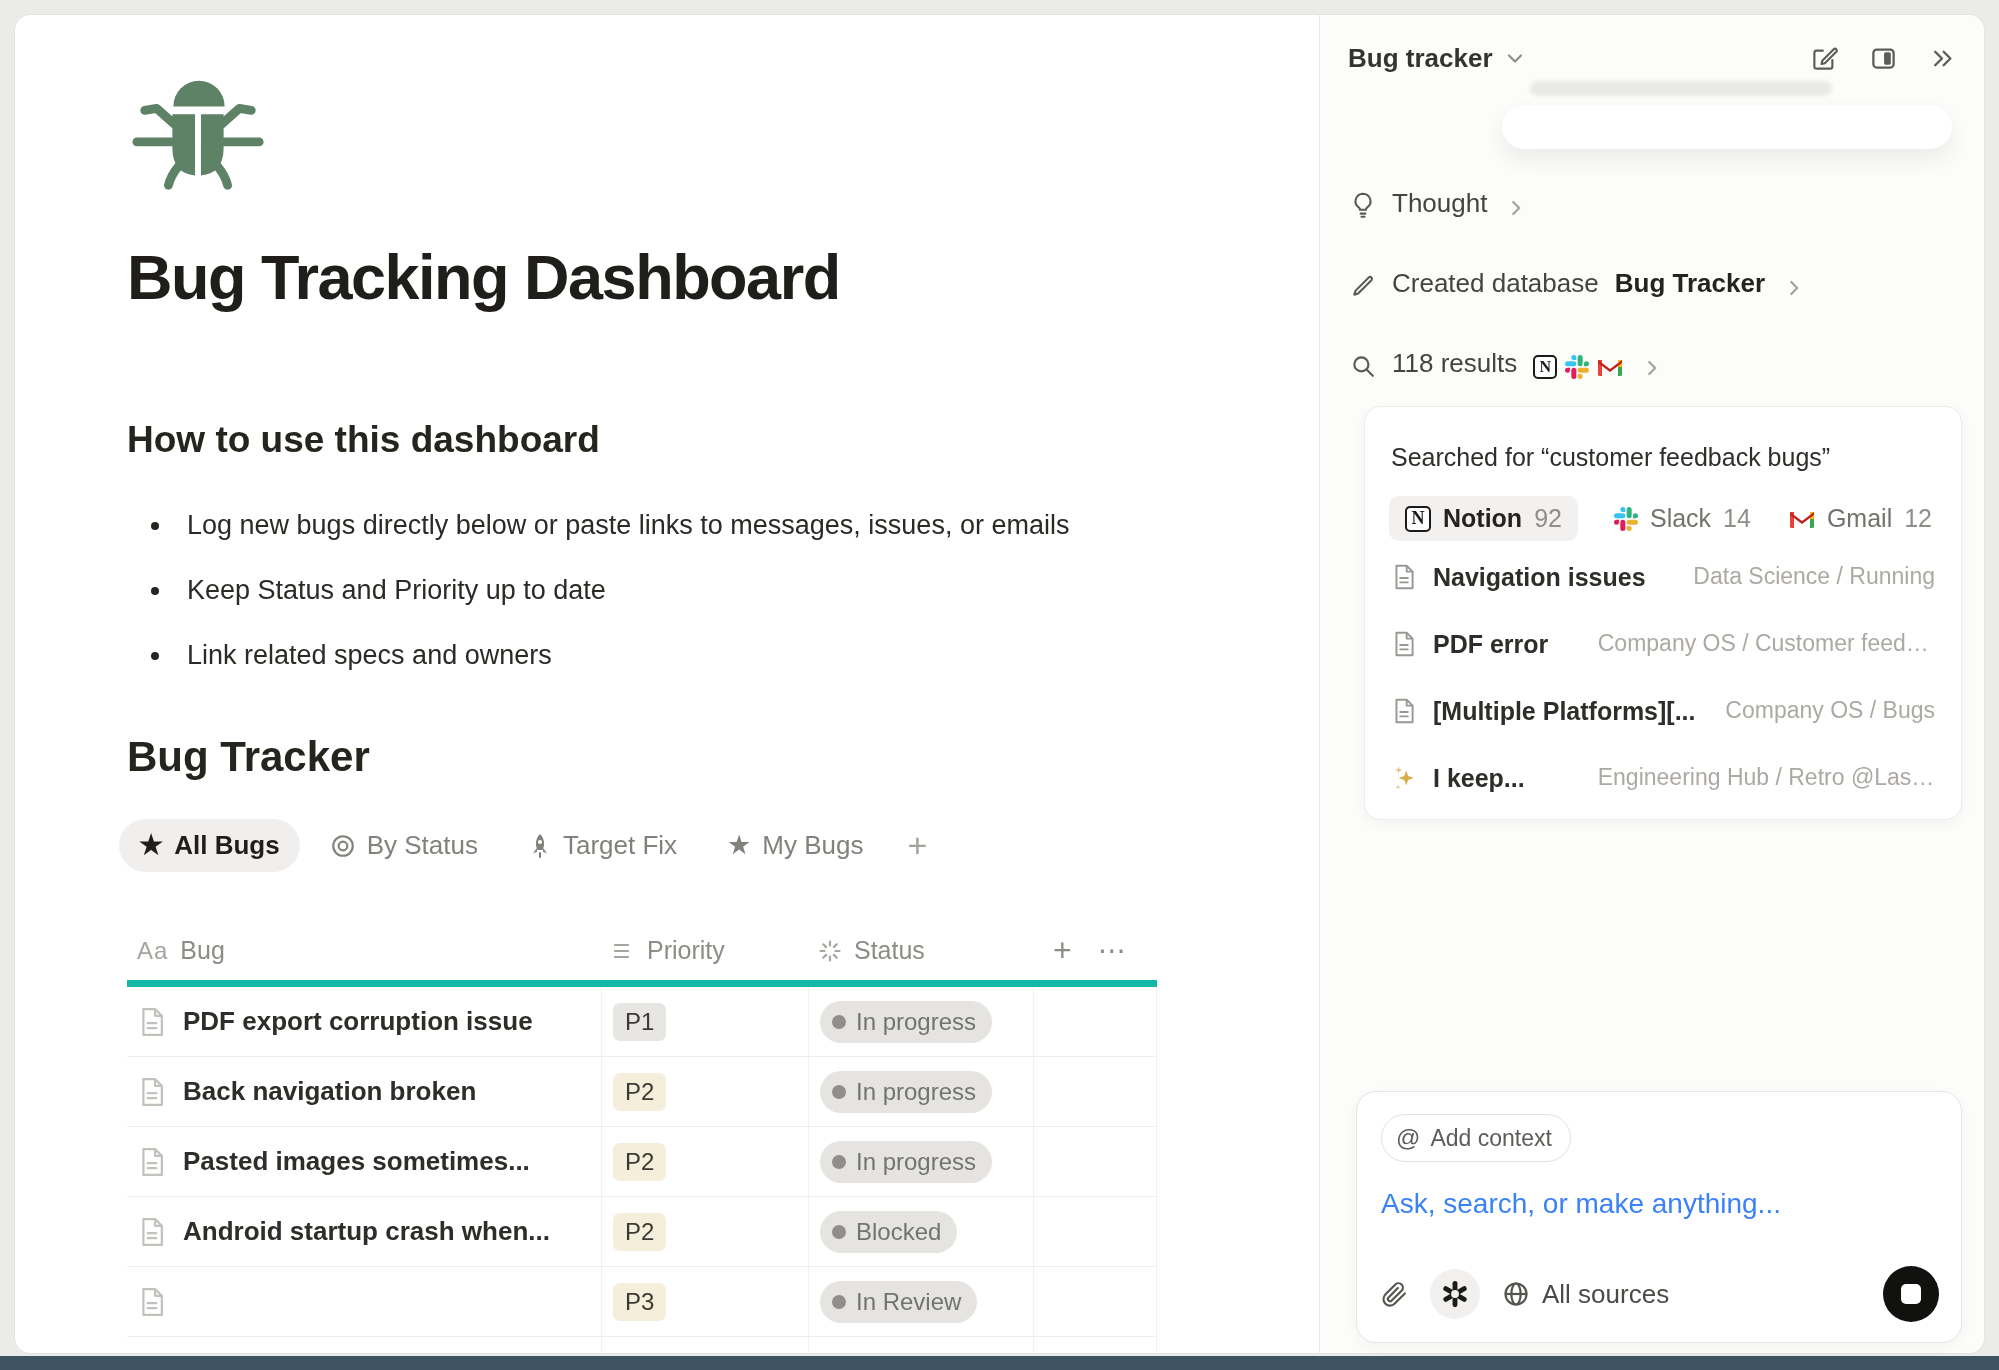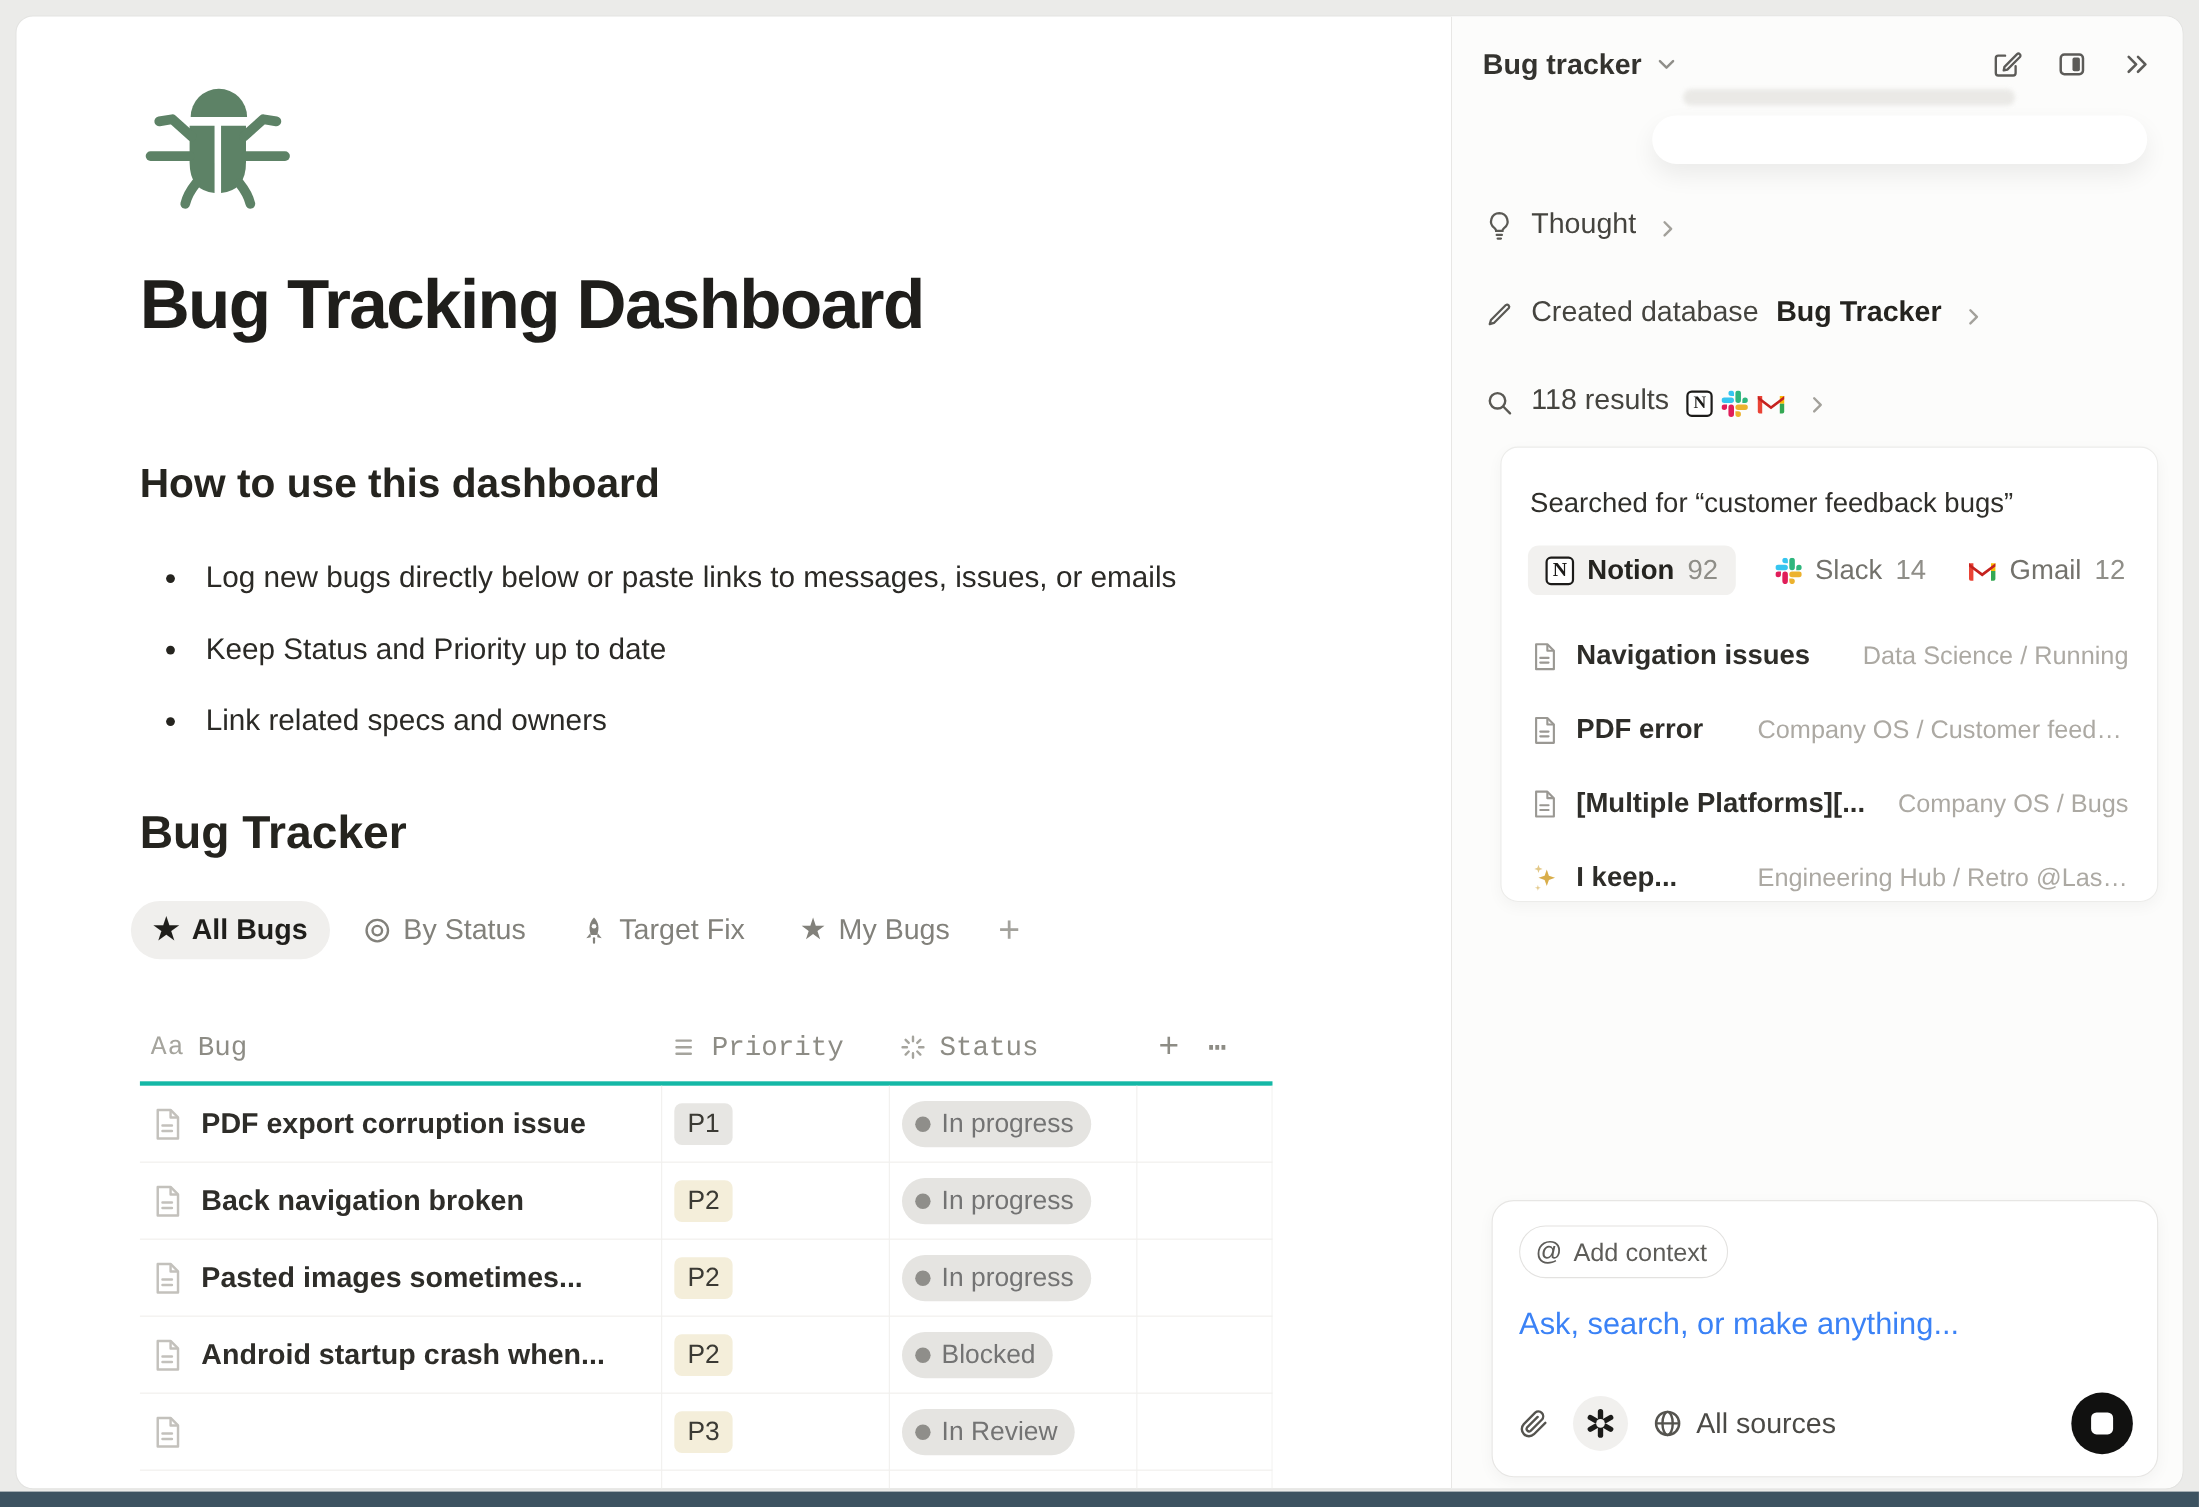--- a/index.html
+++ b/index.html
@@ -31,21 +31,21 @@
   .view { display:flex; align-items:center; gap:11px; font-size:26px; color:#82817b;
     padding:11px 20px; border-radius:28px; white-space:nowrap; cursor:pointer; }
   .view.active { background:#f0efed; color:#1f1e1b; font-weight:700; }
   .view .vstar { font-size:27px; line-height:1; }
   .view.active .vstar { color:#1f1e1b; }
   .view svg { flex:0 0 auto; }
   .view-add { font-size:34px; color:#a3a29c; padding:0 14px; cursor:pointer; }
 
   .btable { position:absolute; left:112px; top:906px; width:1030px; height:434px; overflow:hidden; }
   .thead { display:grid; grid-template-columns:474px 207px 225px 124px; height:66px;
-    align-items:center; border-bottom:4px solid #14b8a6;font-family:Liberation Mono, monospace; }
+    align-items:center; border-bottom:7px solid #14b8a6; }
   .th { display:flex; align-items:center; gap:12px; font-size:25px; color:#8d8c85; padding-left:10px; }
   .th .aa { font-size:24px; color:#a5a49d; letter-spacing:1px; }
   .th-extra { justify-content:flex-start; gap:26px; padding-left:20px; }
   .th-plus { font-size:32px; color:#8d8c85; cursor:pointer; }
   .th-more { font-size:28px; color:#8d8c85; letter-spacing:2px; cursor:pointer; }
 
   .tbody { position:relative; }
   .vline { position:absolute; top:0; bottom:0; width:1px; background:#f1f0ee; }
   .trow { display:grid; grid-template-columns:474px 207px 225px 124px; height:70px;
     align-items:center; border-bottom:1px solid #efeeec; }
@@ -92,21 +92,21 @@
   .search-card { position:absolute; left:44px; top:391px; width:598px; height:414px;
     background:#ffffff; border:1px solid #ececea; border-radius:16px;
     box-shadow:0 4px 14px rgba(0,0,0,.04); padding:36px 26px; }
   .sc-title { font-size:25px; font-weight:500; color:#2f2e2a; }
   .sc-sources { display:flex; align-items:center; gap:38px; margin-top:32px; }
   .sc-source { display:flex; align-items:center; gap:12px; font-size:25px; color:#73726c; cursor:pointer; }
   .sc-source .cnt { color:#8f8e88; }
   .sc-source.selected { background:#f2f1ef; border-radius:10px; padding:8px 16px; margin:-8px -2px; }
   .sc-source.selected .src-name { color:#24231f; font-weight:700; }
   .sc-results { margin-top:30px; }
-  .sc-row { display:flex; align-items:center; height:67px; cursor:pointer; }
+  .sc-row { display:flex; height:67px; cursor:pointer; }
   .sc-row .ricon { flex:0 0 auto; margin-right:16px; display:flex; color:#9a9893; }
   .sc-row .rtitle { font-size:25px; font-weight:700; color:#2e2d29; white-space:nowrap; }
   .sc-row .rpath { margin-left:auto; font-size:23px; color:#aca9a3; white-space:nowrap;
     overflow:hidden; text-overflow:ellipsis; max-width:62%; text-align:right; }
 
   .composer { position:absolute; left:36px; top:1076px; width:606px; height:252px;
     background:#fff; border:1px solid #e7e6e4; border-radius:20px;
     box-shadow:0 4px 14px rgba(0,0,0,.04); padding:22px 24px; }
   .ctx-pill { display:inline-flex; align-items:center; gap:10px; font-size:23px; color:#5d5c58;
     border:1px solid #e3e2e0; border-radius:999px; padding:9px 18px 9px 14px; cursor:pointer; }

